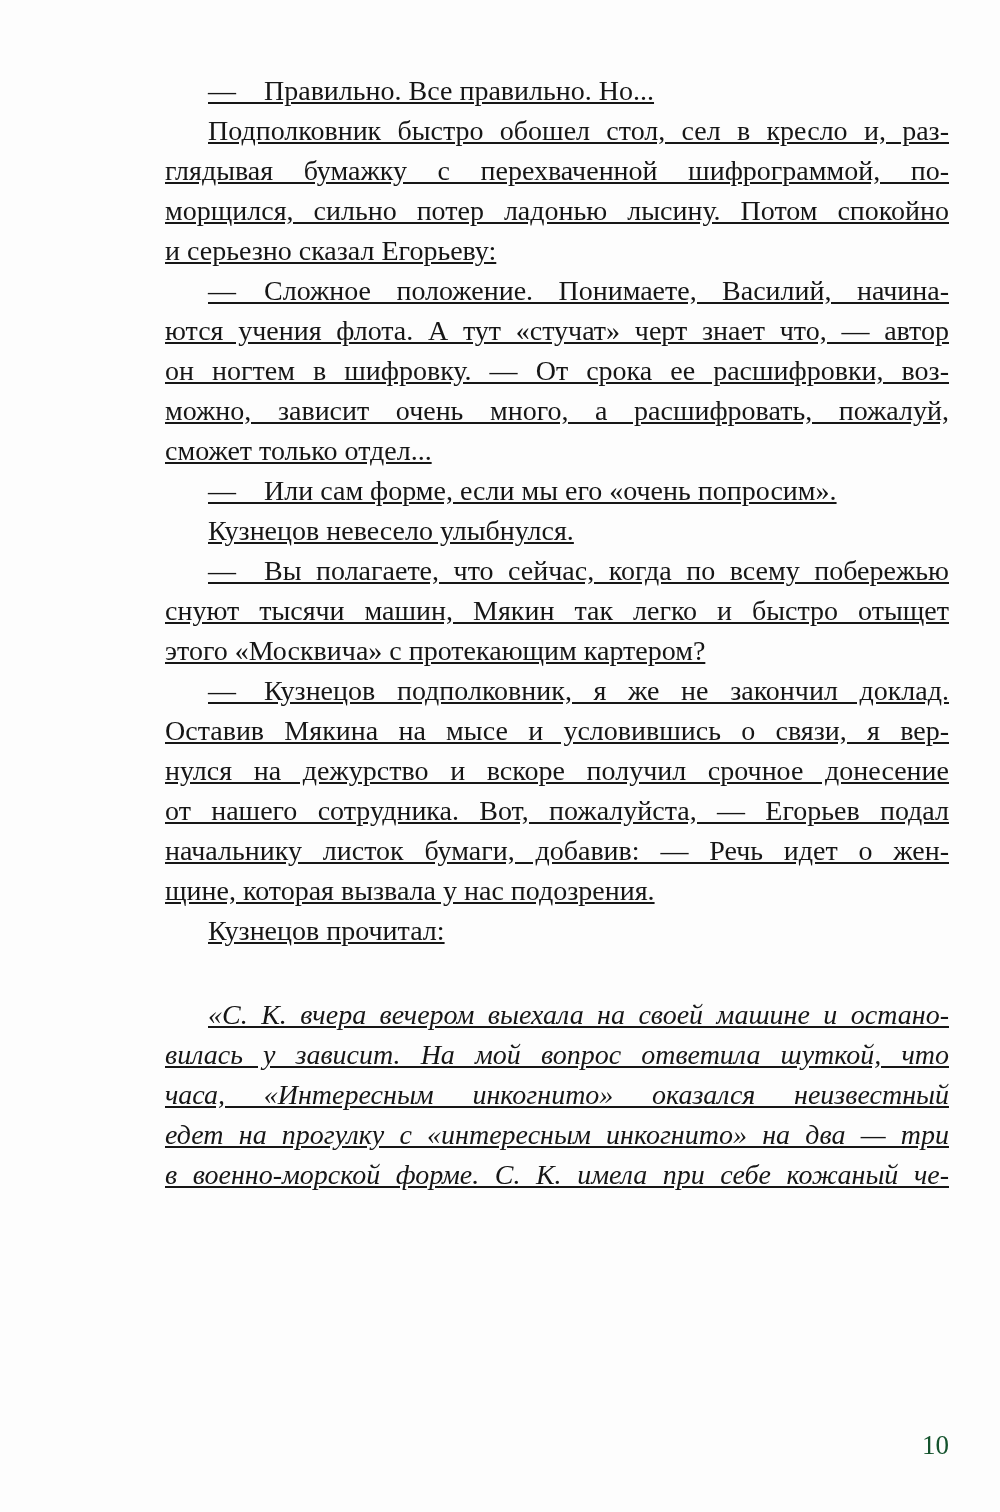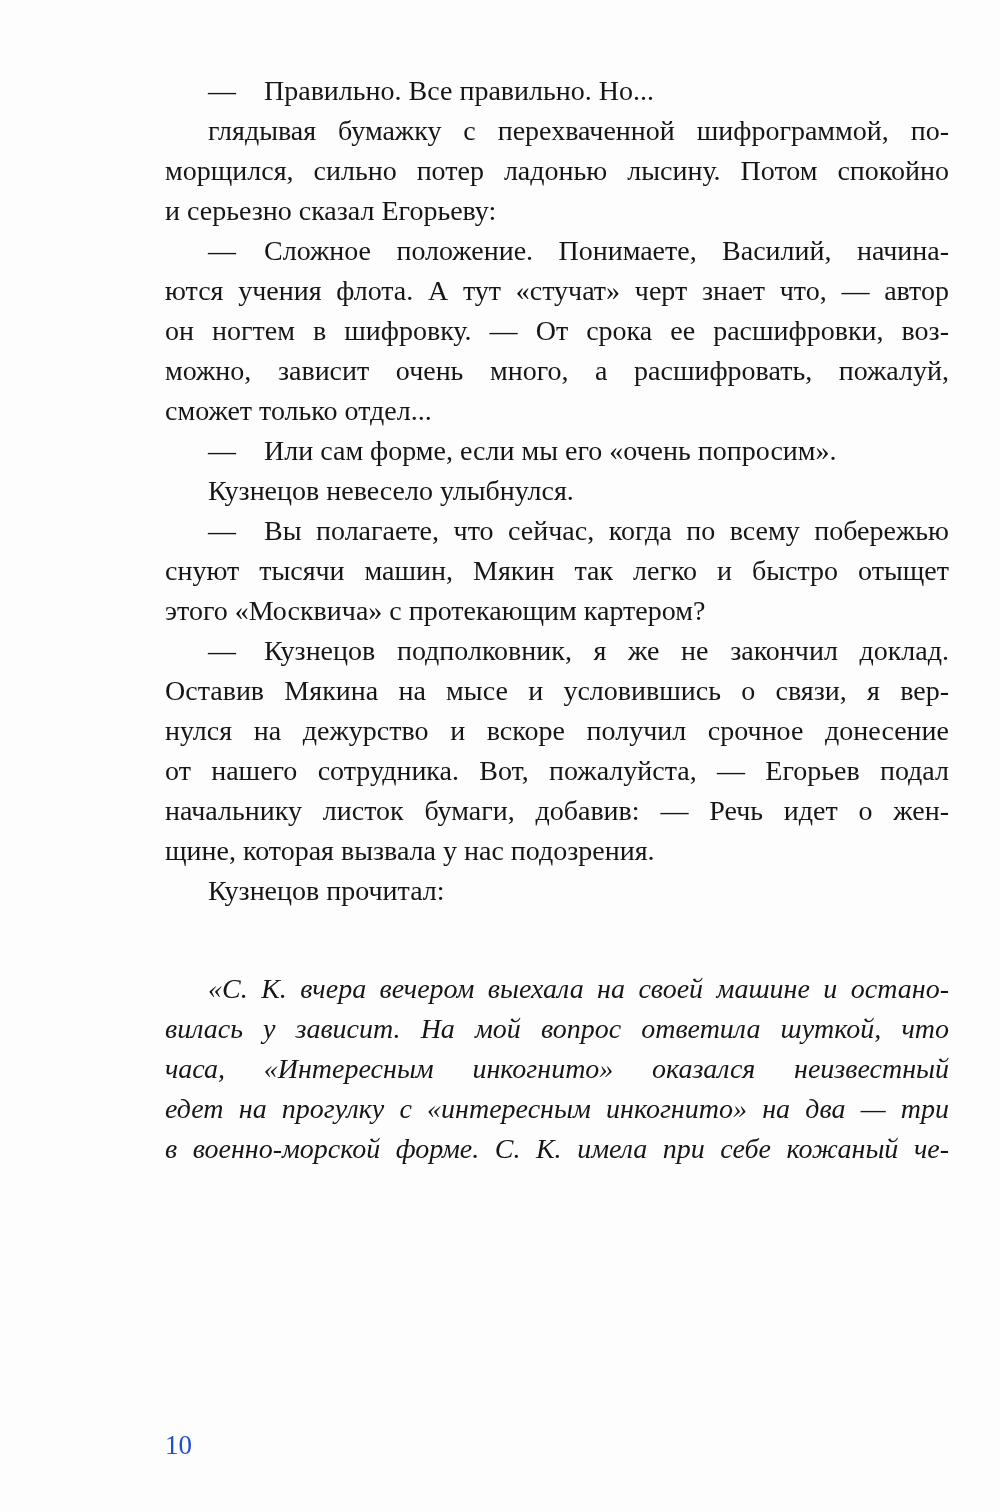--- a/index.html
+++ b/index.html
@@ -18,23 +18,24 @@
   }
   .text-block {
     position: absolute;
     left: 165px;
     top: 71px;
     width: 784px;
   }
   .para {
     margin: 0;
     padding: 0;
+    text-decoration: underline;
   }
   .para.gap-before {
-    margin-top: 58px;
+    margin-top: 44px;
   }
   .para.italic .line {
     font-style: italic;
   }
   .line {
     font-size: 28px;
     line-height: 40px;
     text-align: justify;
     text-align-last: justify;
     white-space: normal;
@@ -43,35 +44,36 @@
     text-align-last: left;
   }
   .para .line:first-child {
     text-indent: 43px;
   }
   .page-number {
     position: absolute;
     left: 165px;
     top: 1430px;
     width: 784px;
-    text-align: left;
+    text-align: right;
     font-size: 27px;
     line-height: 30px;
-    color: #1d4ed8;
+    color: #14532d;
   }
 </style>
 </head>
 <body>
 
 <div class="page">
   <div class="text-block">
       <div class="para">
         <div class="line last">— Правильно. Все правильно. Но...</div>
       </div>
       <div class="para">
+        <div class="line">Подполковник быстро обошел стол, сел в кресло и, раз-</div>
         <div class="line">глядывая бумажку с перехваченной шифрограммой, по-</div>
         <div class="line">морщился, сильно потер ладонью лысину. Потом спокойно</div>
         <div class="line last">и серьезно сказал Егорьеву:</div>
       </div>
       <div class="para">
         <div class="line">— Сложное положение. Понимаете, Василий, начина-</div>
         <div class="line">ются учения флота. А тут «стучат» черт знает что, — автор</div>
         <div class="line">он ногтем в шифровку. — От срока ее расшифровки, воз-</div>
         <div class="line">можно, зависит очень много, а расшифровать, пожалуй,</div>
         <div class="line last">сможет только отдел...</div>

